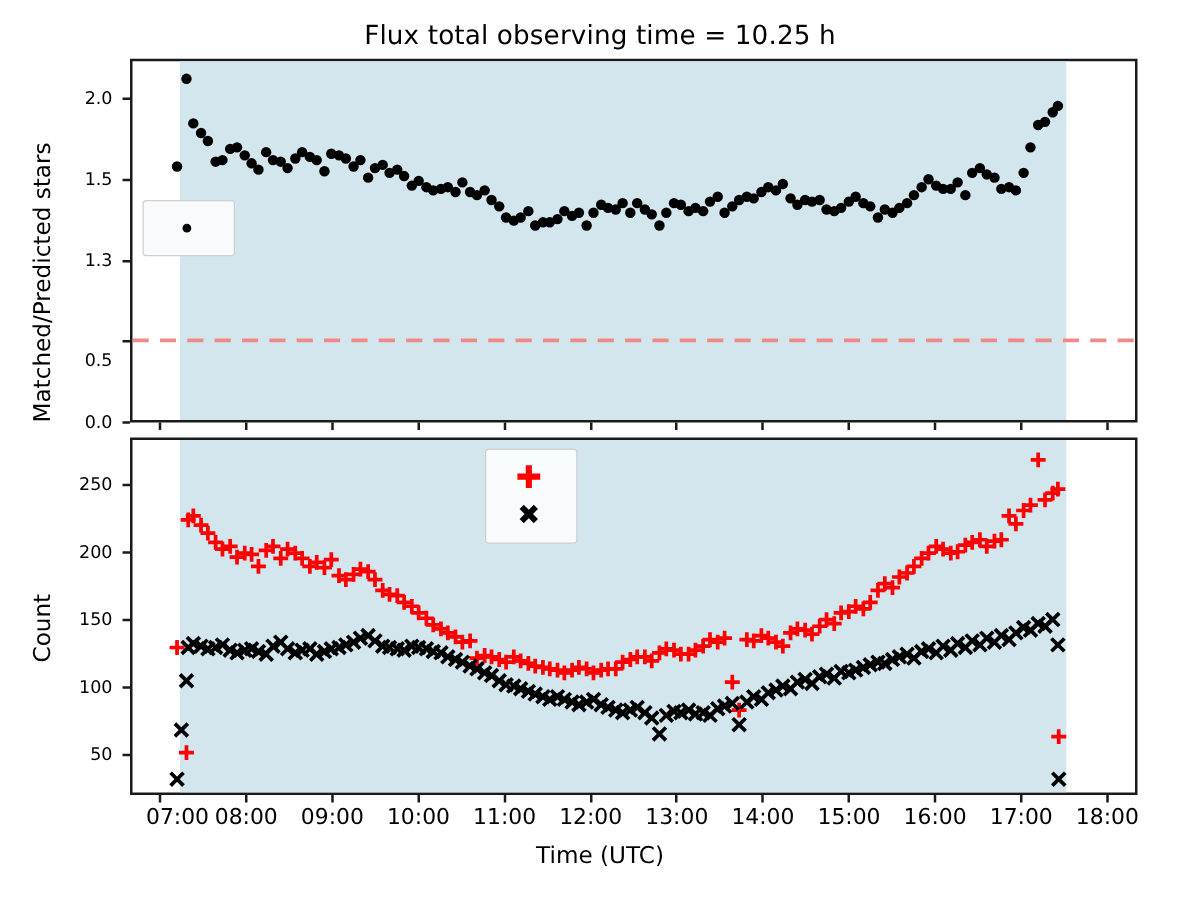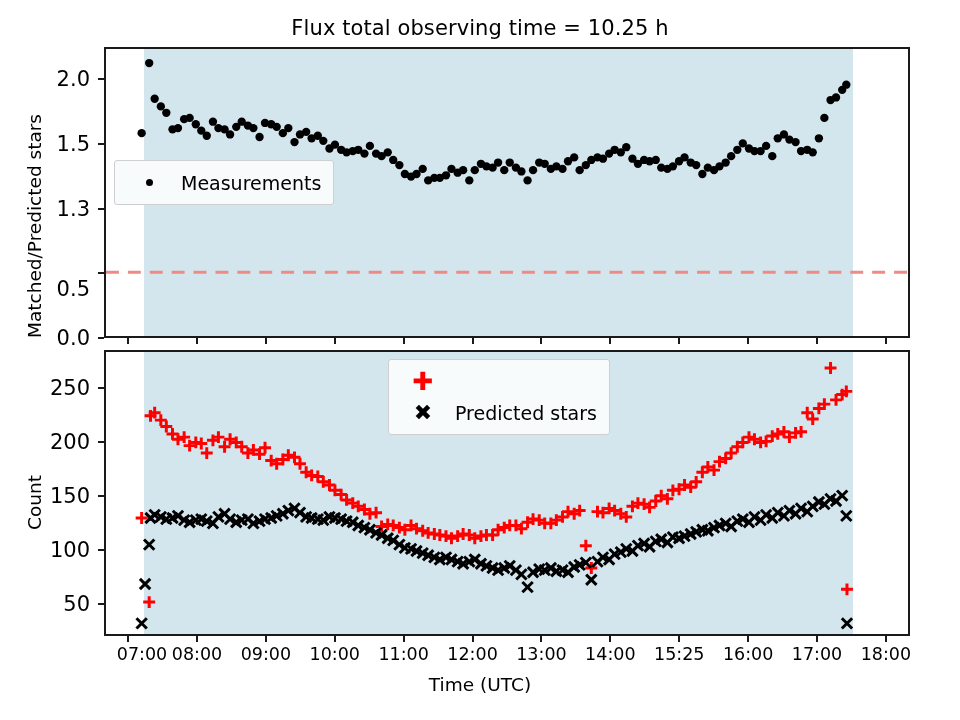--- a/index.html
+++ b/index.html
@@ -59,21 +59,21 @@
     position: absolute;
     left: 0;
     top: 0;
     width: 100%;
     height: 100%;
   }
   
   .ytick {
     position: absolute;
     right: 0;
-    font-size: 21px;
+    font-size: 14px;
     line-height: 1;
     transform: translateY(-50%);
     white-space: nowrap;
   }
   .ytick-col {
     position: absolute;
     left: 0px;
     width: 90px;
   }
   #ytick-col-top { top: 47px; height: 291px; }
@@ -331,21 +331,20 @@
       <div class="ytickmark" style="top: 79.3333px;"></div>
     </div>
 
   <div class="ylabel" id="ylabel-top">Matched/Predicted stars</div>
 
   <div class="legend" id="legend-top">
     <div class="legend-row">
       <span class="legend-key">
           <span class="key-dot"></span>
         </span>
-      <span class="legend-label">Measurements</span>
     </div>
   </div>
 
   <div class="axes" id="axes-bottom">
     <div class="shade" id="shade-bottom" style="left: 37.8889px; width: 709.556px; background: rgb(211, 230, 238);"></div>
     <svg class="plotsvg" id="svg-bottom" viewBox="0 0 806 286" preserveAspectRatio="none">
         <path d="M29.822222222222187,168.3622641509434 L41.82222222222219,168.3622641509434 M35.82222222222219,162.3622641509434 L35.82222222222219,174.3622641509434" stroke="#ff0000" stroke-width="3" fill="none"></path>
         <path d="M37.39999999999999,253.62264150943395 L49.39999999999999,253.62264150943395 M43.39999999999999,247.62264150943395 L43.39999999999999,259.62264150943395" stroke="#ff0000" stroke-width="3" fill="none"></path>
         <path d="M38.777777777777736,64.75471698113205 L50.777777777777736,64.75471698113205 M44.777777777777736,58.75471698113205 L44.777777777777736,70.75471698113205" stroke="#ff0000" stroke-width="3" fill="none"></path>
         <path d="M42.911111111111104,61.51698113207547 L54.911111111111104,61.51698113207547 M48.911111111111104,55.51698113207547 L48.911111111111104,67.51698113207547" stroke="#ff0000" stroke-width="3" fill="none"></path>
@@ -617,21 +616,20 @@
   <div class="legend" id="legend-bottom">
     <div class="legend-row">
       <span class="legend-key">
           <span class="key-plus">✚</span>
         </span>
     </div>
     <div class="legend-row">
       <span class="legend-key">
           <span class="key-cross">✖</span>
         </span>
-      <span class="legend-label">Predicted stars</span>
     </div>
   </div>
 
   <div id="xticks">
       <div class="xtick" style="left: 142px;">07:00</div>
       <div class="xtickmark" style="left: 127.111px; top: 338px;"></div>
       <div class="xtickmark" style="left: 127.111px; top: 636px;"></div>
       <div class="xtick" style="left: 197px;">08:00</div>
       <div class="xtickmark" style="left: 196px; top: 338px;"></div>
       <div class="xtickmark" style="left: 196px; top: 636px;"></div>
@@ -646,21 +644,21 @@
       <div class="xtickmark" style="left: 402.667px; top: 636px;"></div>
       <div class="xtick" style="left: 472.556px;">12:00</div>
       <div class="xtickmark" style="left: 471.556px; top: 338px;"></div>
       <div class="xtickmark" style="left: 471.556px; top: 636px;"></div>
       <div class="xtick" style="left: 541.444px;">13:00</div>
       <div class="xtickmark" style="left: 540.444px; top: 338px;"></div>
       <div class="xtickmark" style="left: 540.444px; top: 636px;"></div>
       <div class="xtick" style="left: 610.333px;">14:00</div>
       <div class="xtickmark" style="left: 609.333px; top: 338px;"></div>
       <div class="xtickmark" style="left: 609.333px; top: 636px;"></div>
-      <div class="xtick" style="left: 679.222px;">15:25</div>
+      <div class="xtick" style="left: 679.222px;">15:00</div>
       <div class="xtickmark" style="left: 678.222px; top: 338px;"></div>
       <div class="xtickmark" style="left: 678.222px; top: 636px;"></div>
       <div class="xtick" style="left: 748.111px;">16:00</div>
       <div class="xtickmark" style="left: 747.111px; top: 338px;"></div>
       <div class="xtickmark" style="left: 747.111px; top: 636px;"></div>
       <div class="xtick" style="left: 817px;">17:00</div>
       <div class="xtickmark" style="left: 816px; top: 338px;"></div>
       <div class="xtickmark" style="left: 816px; top: 636px;"></div>
       <div class="xtick" style="left: 885.889px;">18:00</div>
       <div class="xtickmark" style="left: 884.889px; top: 338px;"></div>

